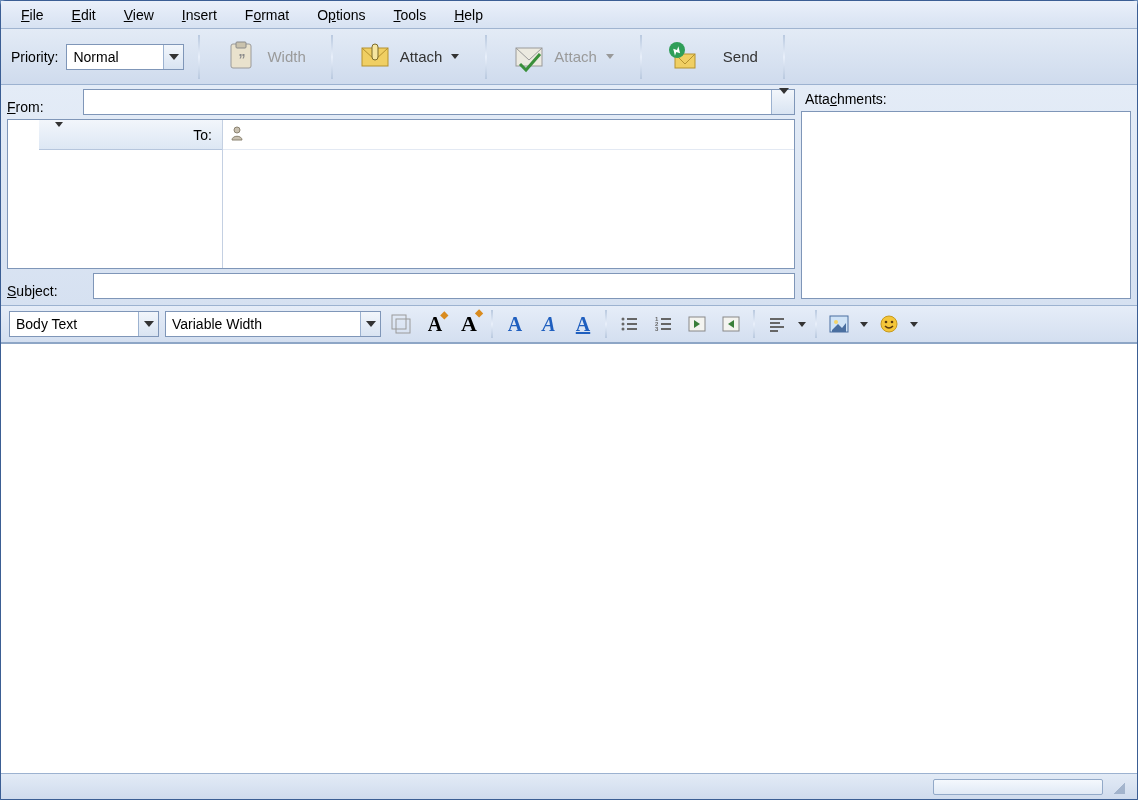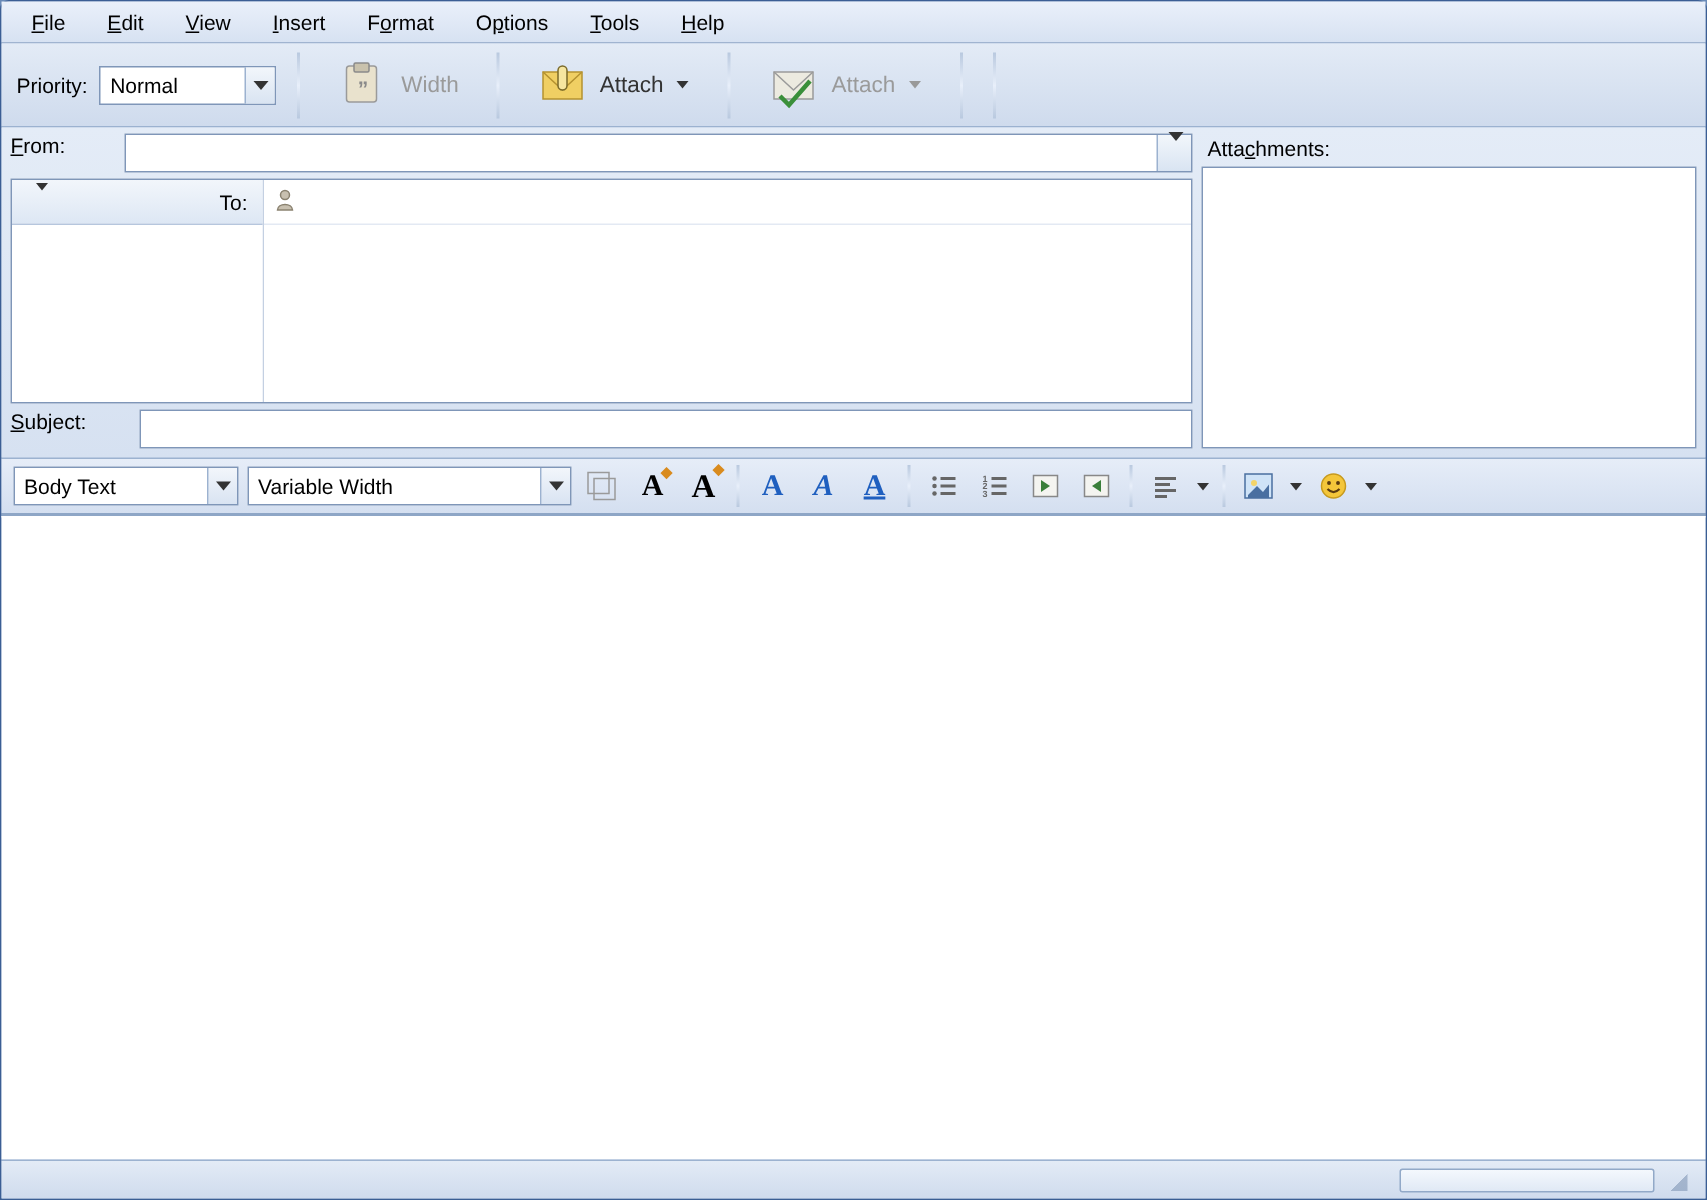--- a/index.html
+++ b/index.html
@@ -108,21 +108,21 @@
   
   .header-area {
     background: linear-gradient(#e4ecf7,#d6e1f1);
     border-bottom:1px solid #9cb2d0;
     padding:4px 6px 6px 6px;
     display:flex;
     gap:6px;
   }
   .hdr-left { flex:1; display:flex; flex-direction:column; gap:4px; }
   .hdr-right { width:330px; display:flex; flex-direction:column; }
-  .row { display:flex; align-items:flex-start; gap:6px; }
+  .row { display:flex; align-items:flex-end; gap:6px; }
   .fld-label { width:70px; text-align:left; font-size:14px; }
   .fld-label .ul { text-decoration:underline; }
   .input {
     flex:1;
     background:#fff;
     border:1px solid #7f96b8;
     height:26px;
     font-size:14px;
     padding:0 4px;
     position:relative;
@@ -137,23 +137,23 @@
     position:absolute; right:5px; top:50%; transform:translateY(-50%);
     z-index:2;
   }
   .to-grid {
     display:flex;
     border:1px solid #7f96b8;
     background:#fff;
     height:150px;
   }
   .to-left {
-    width:168px;
+    width:184px;
     border-right:1px solid #c4d0e2;
-    display:flex; flex-direction:column;
+    display:flex; flex-direction:column;margin-left:31px;
   }
   .to-left .to-hdr {
     height:30px;
     background:linear-gradient(#f2f6fb,#dde7f4);
     border-bottom:1px solid #b6c6dd;
     display:flex; align-items:center; justify-content:flex-end; padding-right:10px;
     font-size:14px;
     position:relative;
   }
   .to-left .to-hdr .menu-arrow { position:absolute; left:16px; }
@@ -307,20 +307,31 @@
             <path d="M8 24 L14 30 L28 14" fill="none" stroke="#3a8f3a" stroke-width="3"></path>
           </svg>
       </span>
       <span>Attach</span>
       <span class="mini-drop">
           <span class="tri-down small" style="border-top-color:#999"></span>
         </span>
     </div>
     <div class="tb-sep"></div>
 
+    <div class="tb-btn">
+      <span class="ico">
+        <svg viewBox="0 0 34 34">
+            <rect x="8" y="14" width="20" height="14" fill="#f0cf63" stroke="#b5922f"></rect>
+            <path d="M8 14 L18 24 L28 14" fill="none" stroke="#b5922f"></path>
+            <circle cx="10" cy="10" r="8" fill="#2f9e58"></circle>
+            <path d="M6 10 L10 10 L10 6 L14 12 L10 12 L10 16 Z" fill="#fff" transform="rotate(20 10 10)"></path>
+          </svg>
+      </span>
+      <span style="margin-left:14px">Send</span>
+    </div>
     <div class="tb-sep"></div>
   </div>
 
   <div class="header-area">
     <div class="hdr-left">
       <div class="row">
         <span class="fld-label"><span class="ul">F</span>rom:</span>
         <div class="input combo-tail">
           <span></span>
           <span class="arrow2"><span class="tri-down"></span></span>

